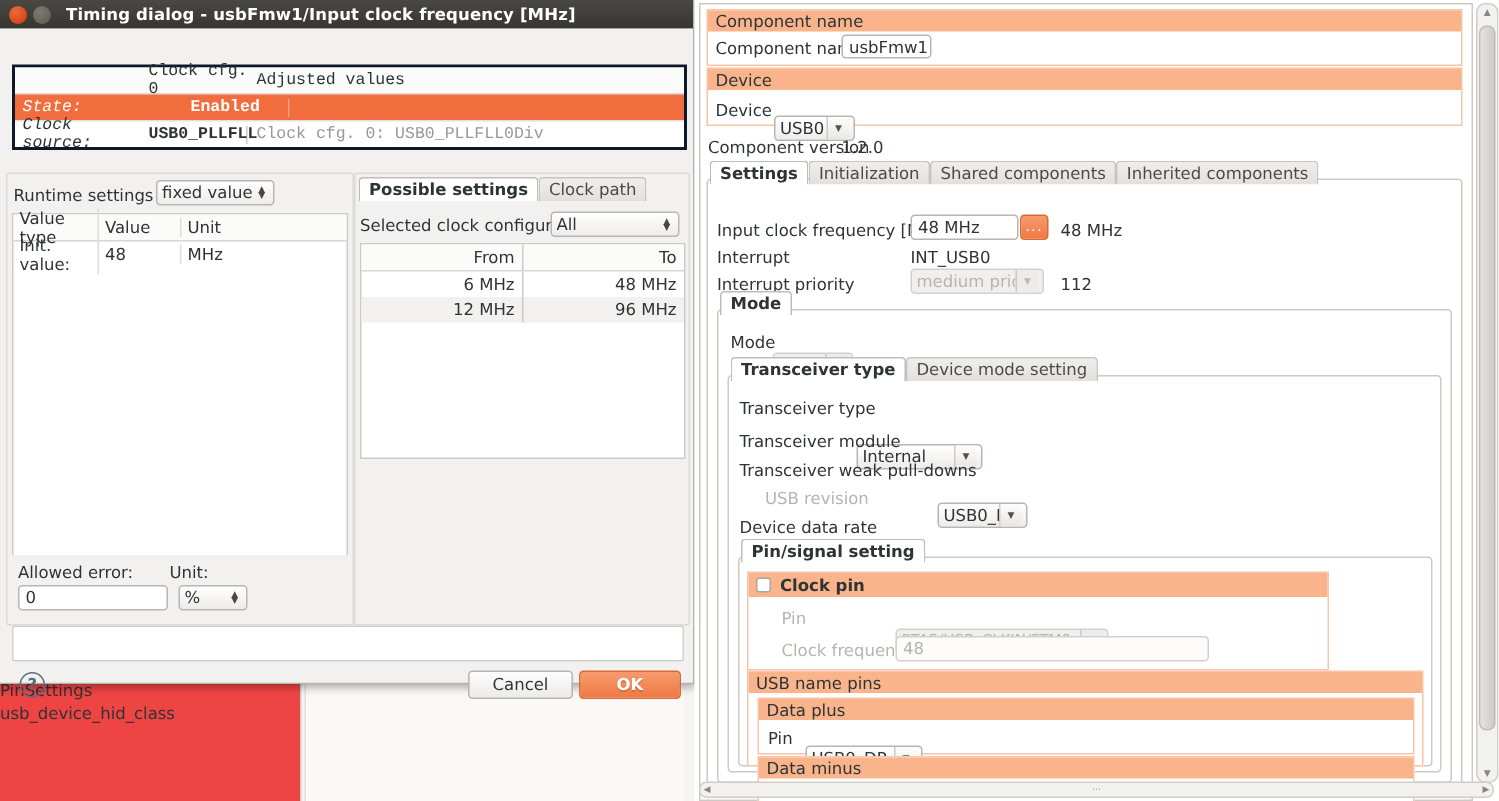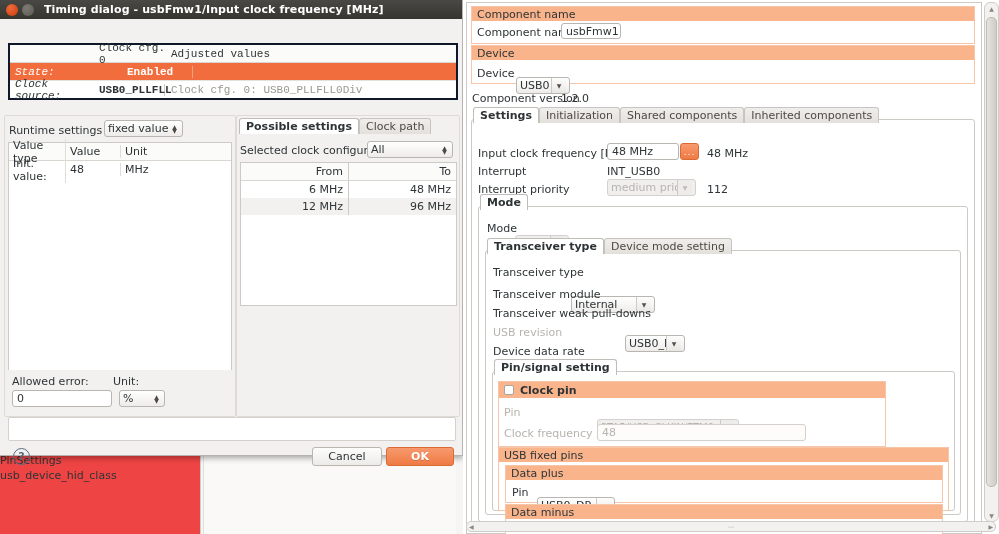--- a/index.html
+++ b/index.html
@@ -157,21 +157,21 @@
   #rp-hscroll{position:absolute;left:3px;top:521px;width:530px;height:11px;
      background:#f3f1ef;border:1px solid #cfcdc9;border-radius:5px;
      display:flex;align-items:center;justify-content:space-between;padding:0 2px;box-sizing:border-box;
      font-size:6px;color:#8a8780;}
 
   .sect-hdr{background:#f9b48c;color:#2e3436;font-size:11px;height:14px;
      display:flex;align-items:center;padding-left:5px;box-sizing:border-box;}
   .sect-box{border:1px solid #f7c6a8;box-sizing:border-box;background:#ffffff;}
 
   .rowlbl{font-size:11px;color:#2e3436;}
-  .rowlbl.dim{color:#b7b4af;}
+  .rowlbl.dim{color:#b7b4af;margin-left:17px;}
   .inp{background:#ffffff;border:1px solid #b9b5b0;border-radius:3px;
      font-size:11px;display:flex;align-items:center;padding:0 4px;box-sizing:border-box;}
   .inp.dim{color:#b7b4af;border-color:#d4d0cb;background:#fdfcfb;}
 
   .grpbox{border:1px solid #cdcac5;border-radius:3px;box-sizing:border-box;background:#ffffff;}
 
   .chk{width:10px;height:10px;border:1px solid #a9a59f;border-radius:2px;background:#ffffff;
        box-sizing:border-box;display:inline-block;vertical-align:middle;}
   .chk.dis{border-color:#c9c5c0;background:#f0eeec;position:relative;}
   .chk.dis:after{content:"";position:absolute;left:2px;top:0px;width:3px;height:6px;
@@ -402,21 +402,21 @@
       <div class="abs combo disabled" style="left:98px;top:21px;width:142px;height:17px;">
         <span class="ctxt" style="font-size:10px;">PTA5/USB_CLKIN/FTM0_CH2/I2S0_TX_I</span>
         <span class="arrowbtn">▼</span>
       </div>
       <div class="abs rowlbl dim" style="left:5px;top:45px;">Clock frequency [MHz]</div>
       <div class="abs inp dim" style="left:98px;top:42px;width:209px;height:17px;">48</div>
     </div>
 
     
     <div class="abs sect-box" style="left:31px;top:444px;width:451px;height:64px;">
-      <div class="sect-hdr">USB fixed pins</div>
+      <div class="sect-hdr">USB name pins</div>
 
       <div class="abs sect-box" style="left:6px;top:17px;width:438px;height:38px;">
         <div class="sect-hdr">Data plus</div>
         <div class="abs rowlbl" style="left:6px;top:20px;">Pin</div>
         <div class="abs combo" style="left:31px;top:17px;width:78px;height:17px;">
           <span class="ctxt">USB0_DP</span>
           <span class="arrowbtn">▼</span>
         </div>
       </div>
 

